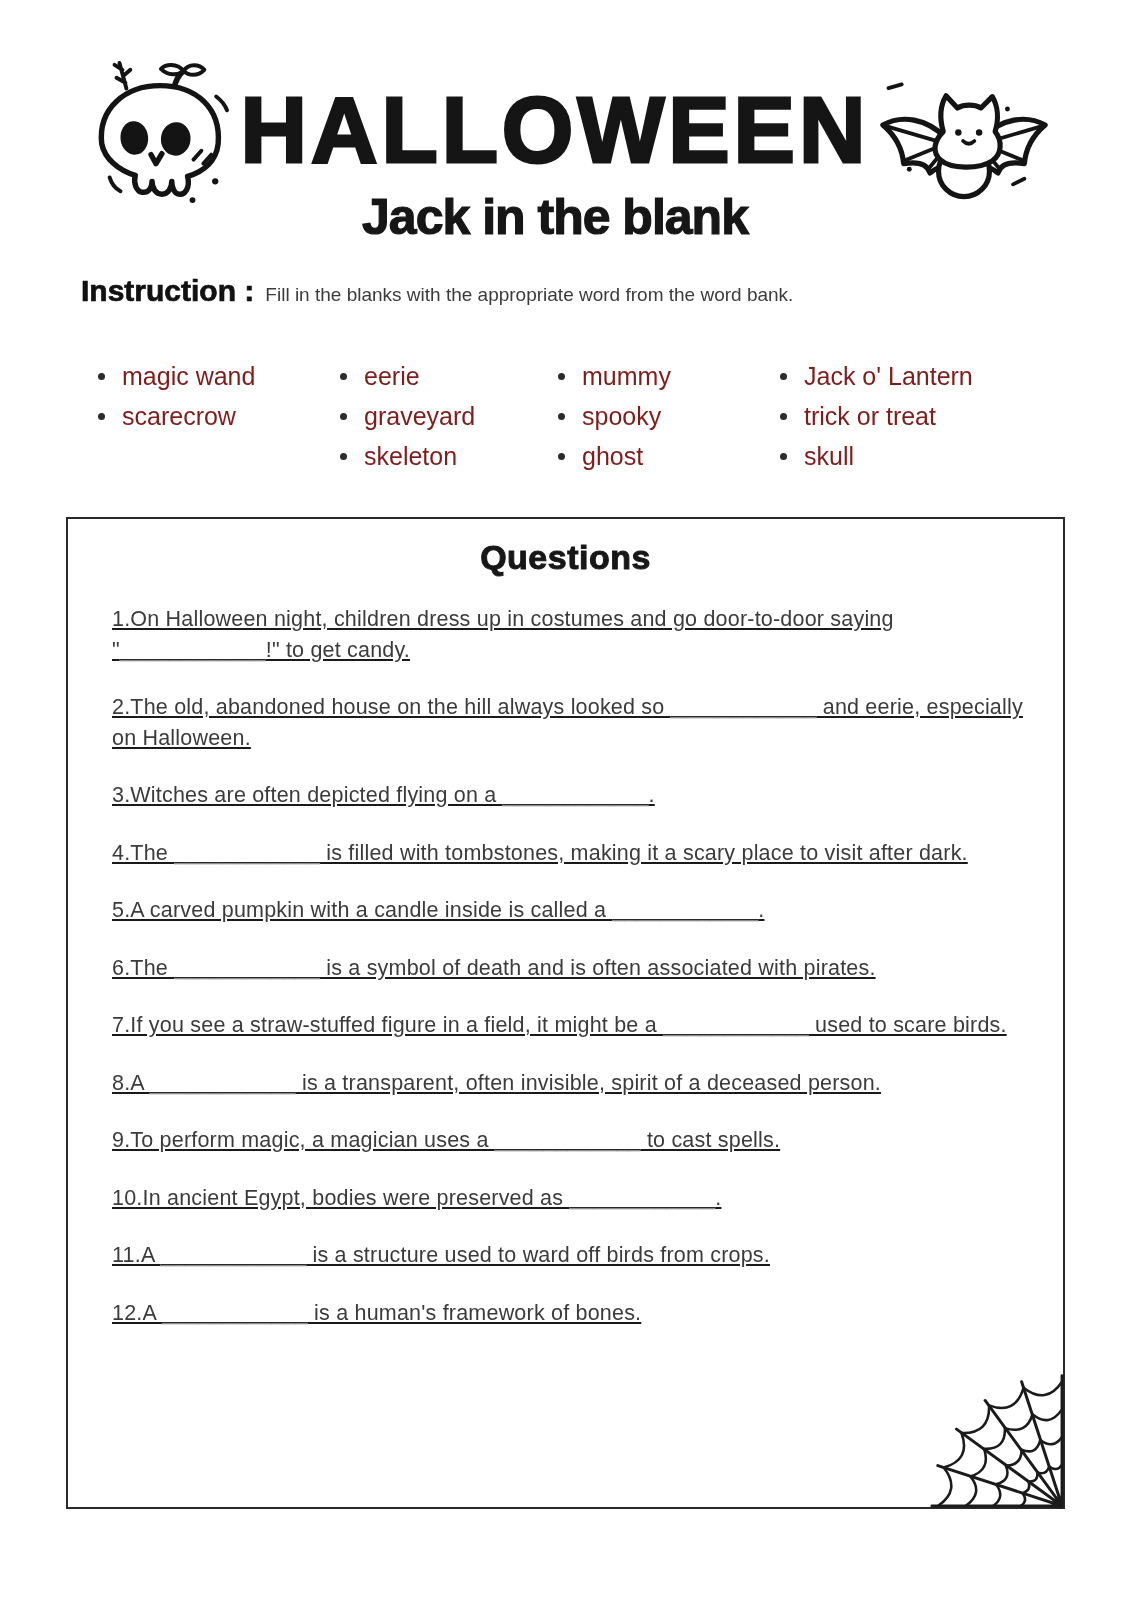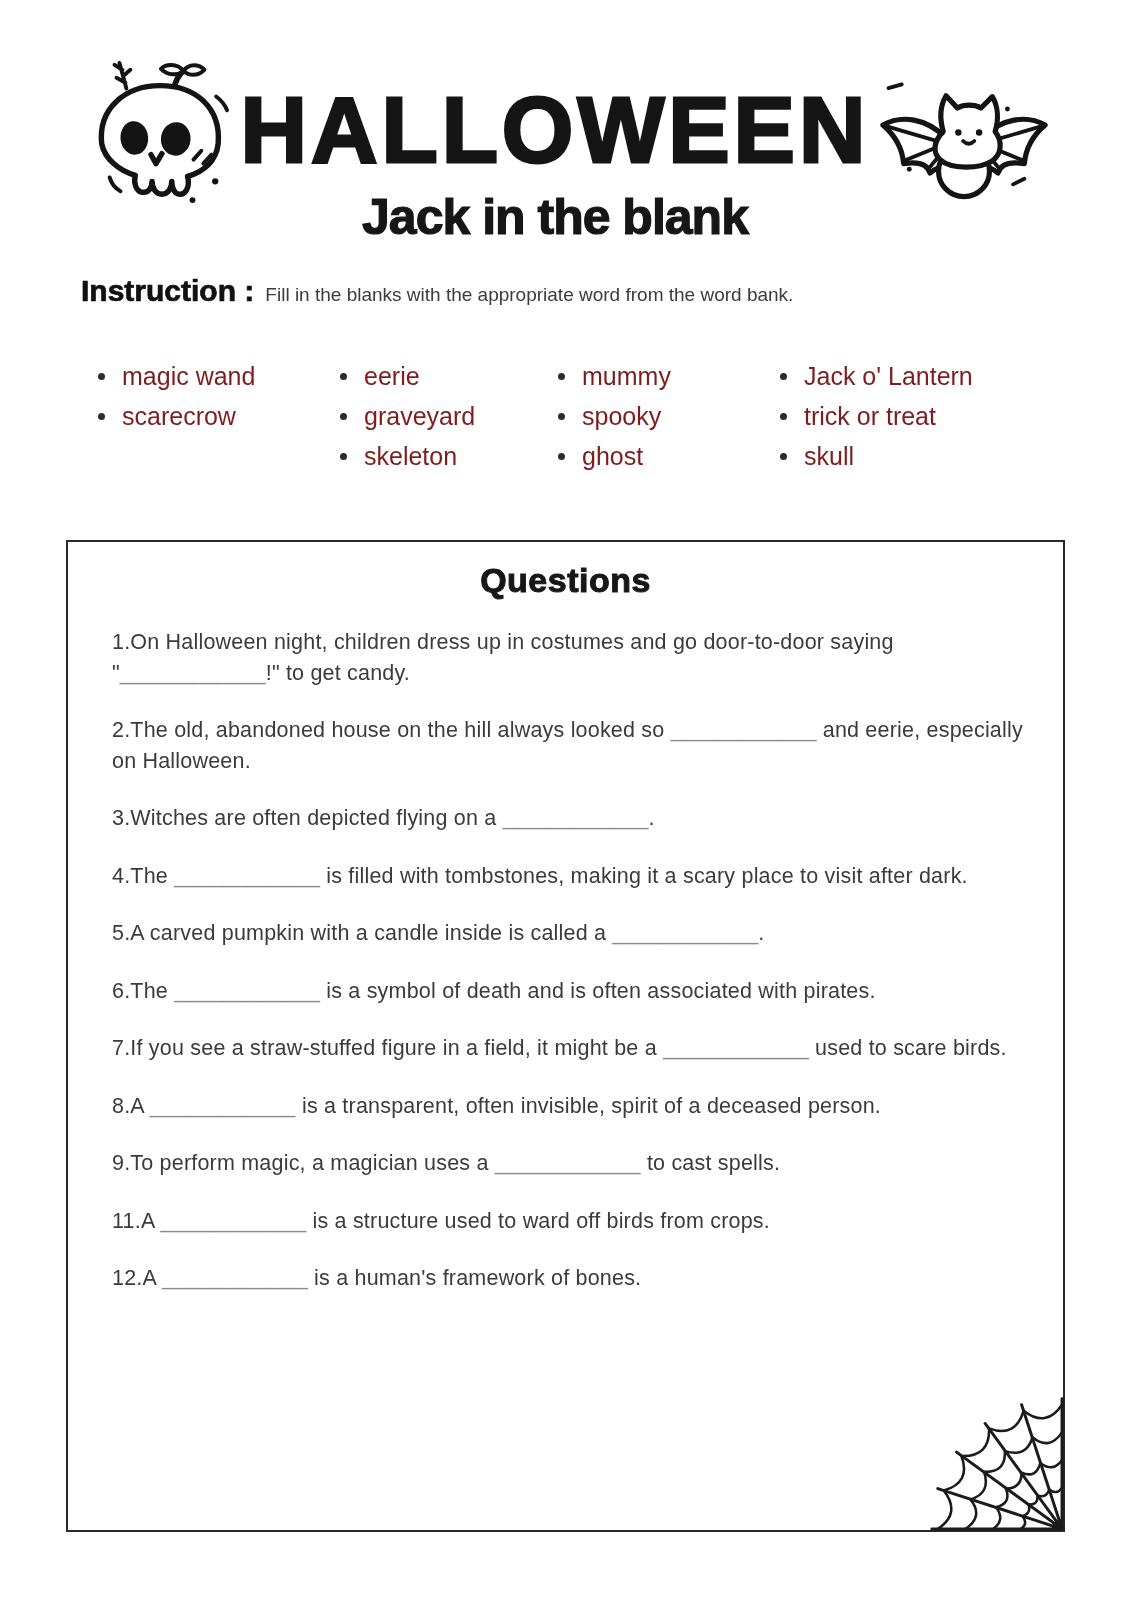--- a/index.html
+++ b/index.html
@@ -36,25 +36,25 @@
   .instr-label { font-size: 30px; font-weight: bold; color: #111111; -webkit-text-stroke: 0.7px #111111; }
   .instr-text  { font-size: 19px; color: #3c3c3c; }
 
   
   .word-bank { position: absolute; left: 98px; top: 356px; width: 960px;
     display: grid; grid-template-columns: 242px 218px 222px auto; }
   .wb-item { display: flex; align-items: center; height: 40px; font-size: 25px; color: #7f1d1d; }
   .wb-dot { width: 7px; height: 7px; border-radius: 50%; background: #2b2b2b; margin-right: 17px; flex: 0 0 auto; }
 
   
-  .q-box { position: absolute; left: 66px; top: 540px; width: 999px; height: 992px;
+  .q-box { position: absolute; left: 66px; top: 517px; width: 999px; height: 992px;
     border: 2px solid #2a2a2a; background: #ffffff; }
   .q-heading { margin-top: 19px; text-align: center; font-size: 34px; font-weight: bold;
     color: #171717; -webkit-text-stroke: 1px #171717; letter-spacing: 0.5px; }
-  .q-list { margin: 27px 40px 3px 44px; }
+  .q-list { margin: 27px 40px 3px 44px; text-decoration: underline; }
   .q-item { font-size: 21.5px; line-height: 30.5px; letter-spacing: 0.2px;
     color: #3b3b3b; margin-bottom: 27px; }
   .q-item .blank { color: #8b8b8b; }
 
   .web-icon { position: absolute; right: -1px; bottom: -1px; width: 140px; height: 146px; }
 
   svg .stroke { fill: none; stroke: #141414; stroke-width: 5.5; stroke-linecap: round; stroke-linejoin: round; }
   svg .thin   { fill: none; stroke: #141414; stroke-width: 4;   stroke-linecap: round; stroke-linejoin: round; }
   svg .fillw  { fill: #ffffff; }
   svg .fillb  { fill: #141414; stroke: none; }
@@ -168,20 +168,21 @@
     <div class="q-list">
       <p class="q-item">1.On Halloween night, children dress up in costumes and go door-to-door saying "<span class="blank">____________</span>!" to get candy.</p>
       <p class="q-item">2.The old, abandoned house on the hill always looked so <span class="blank">____________</span> and eerie, especially on Halloween.</p>
       <p class="q-item">3.Witches are often depicted flying on a <span class="blank">____________</span>.</p>
       <p class="q-item">4.The <span class="blank">____________</span> is filled with tombstones, making it a scary place to visit after dark.</p>
       <p class="q-item">5.A carved pumpkin with a candle inside is called a <span class="blank">____________</span>.</p>
       <p class="q-item">6.The <span class="blank">____________</span> is a symbol of death and is often associated with pirates.</p>
       <p class="q-item">7.If you see a straw-stuffed figure in a field, it might be a <span class="blank">____________</span> used to scare birds.</p>
       <p class="q-item">8.A <span class="blank">____________</span> is a transparent, often invisible, spirit of a deceased person.</p>
       <p class="q-item">9.To perform magic, a magician uses a <span class="blank">____________</span> to cast spells.</p>
+      <p class="q-item">10.In ancient Egypt, bodies were preserved as <span class="blank">____________</span>.</p>
       <p class="q-item">11.A <span class="blank">____________</span> is a structure used to ward off birds from crops.</p>
       <p class="q-item">12.A <span class="blank">____________</span> is a human's framework of bones.</p>
     </div>
 
     <svg class="web-icon" viewBox="0 0 142 148" aria-hidden="true">
       <g fill="none" stroke="#1b1b1b" stroke-width="2.6" stroke-linecap="round">
         <path d="M140,146 L140,14 M140,146 L99,20 M140,146 L62,39 M140,146 L33,68 M140,146 L14,105 M140,146 L8,146" stroke-width="3"></path>
         <path d="M140,104 Q135,112 127,106 Q124,115 115,112 Q116,122 106,121 Q109,130 100,133 Q106,141 98,146"></path>
         <path d="M140,76 Q131,89 118,79 Q114,95 99,89 Q99,105 83,105 Q89,120 73,124 Q83,137 70,146"></path>
         <path d="M140,48 Q127,67 110,53 Q104,74 82,67 Q83,89 61,88 Q68,110 47,116 Q61,133 42,146"></path>

